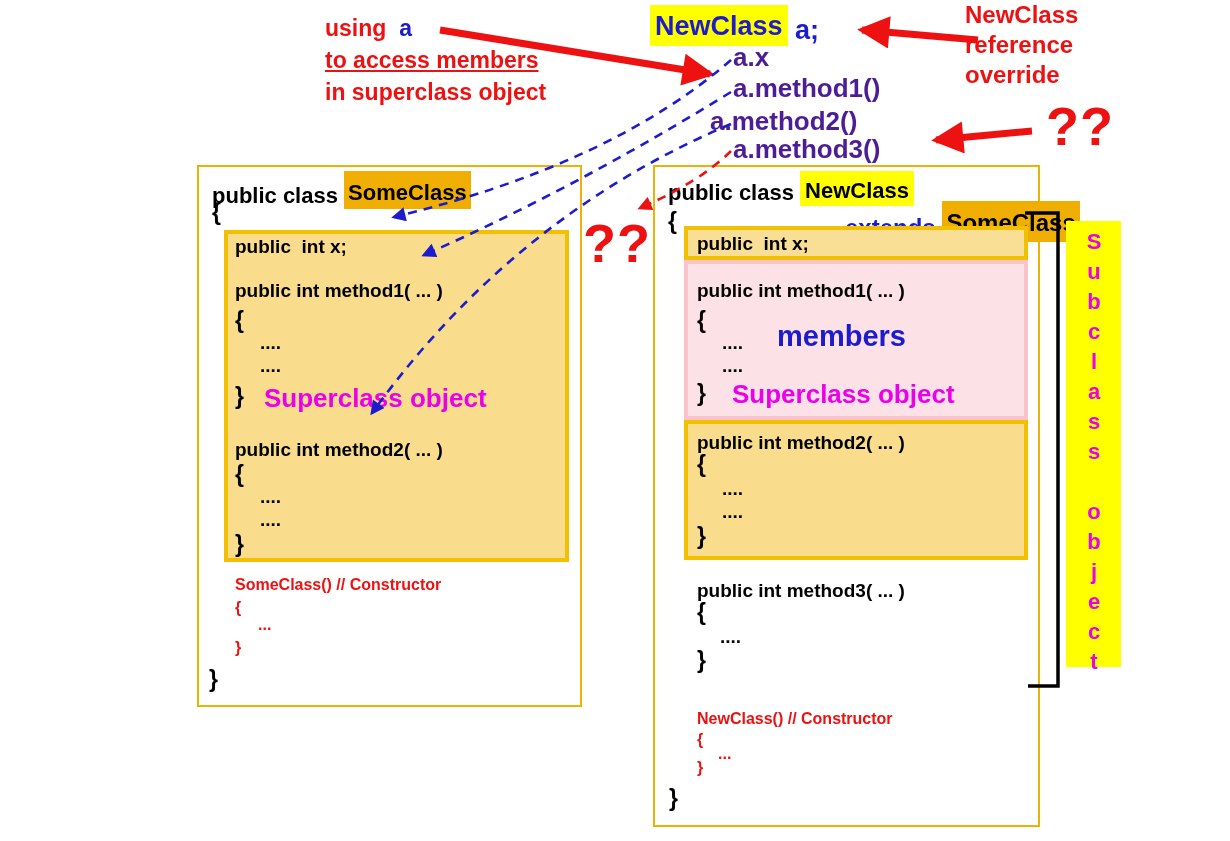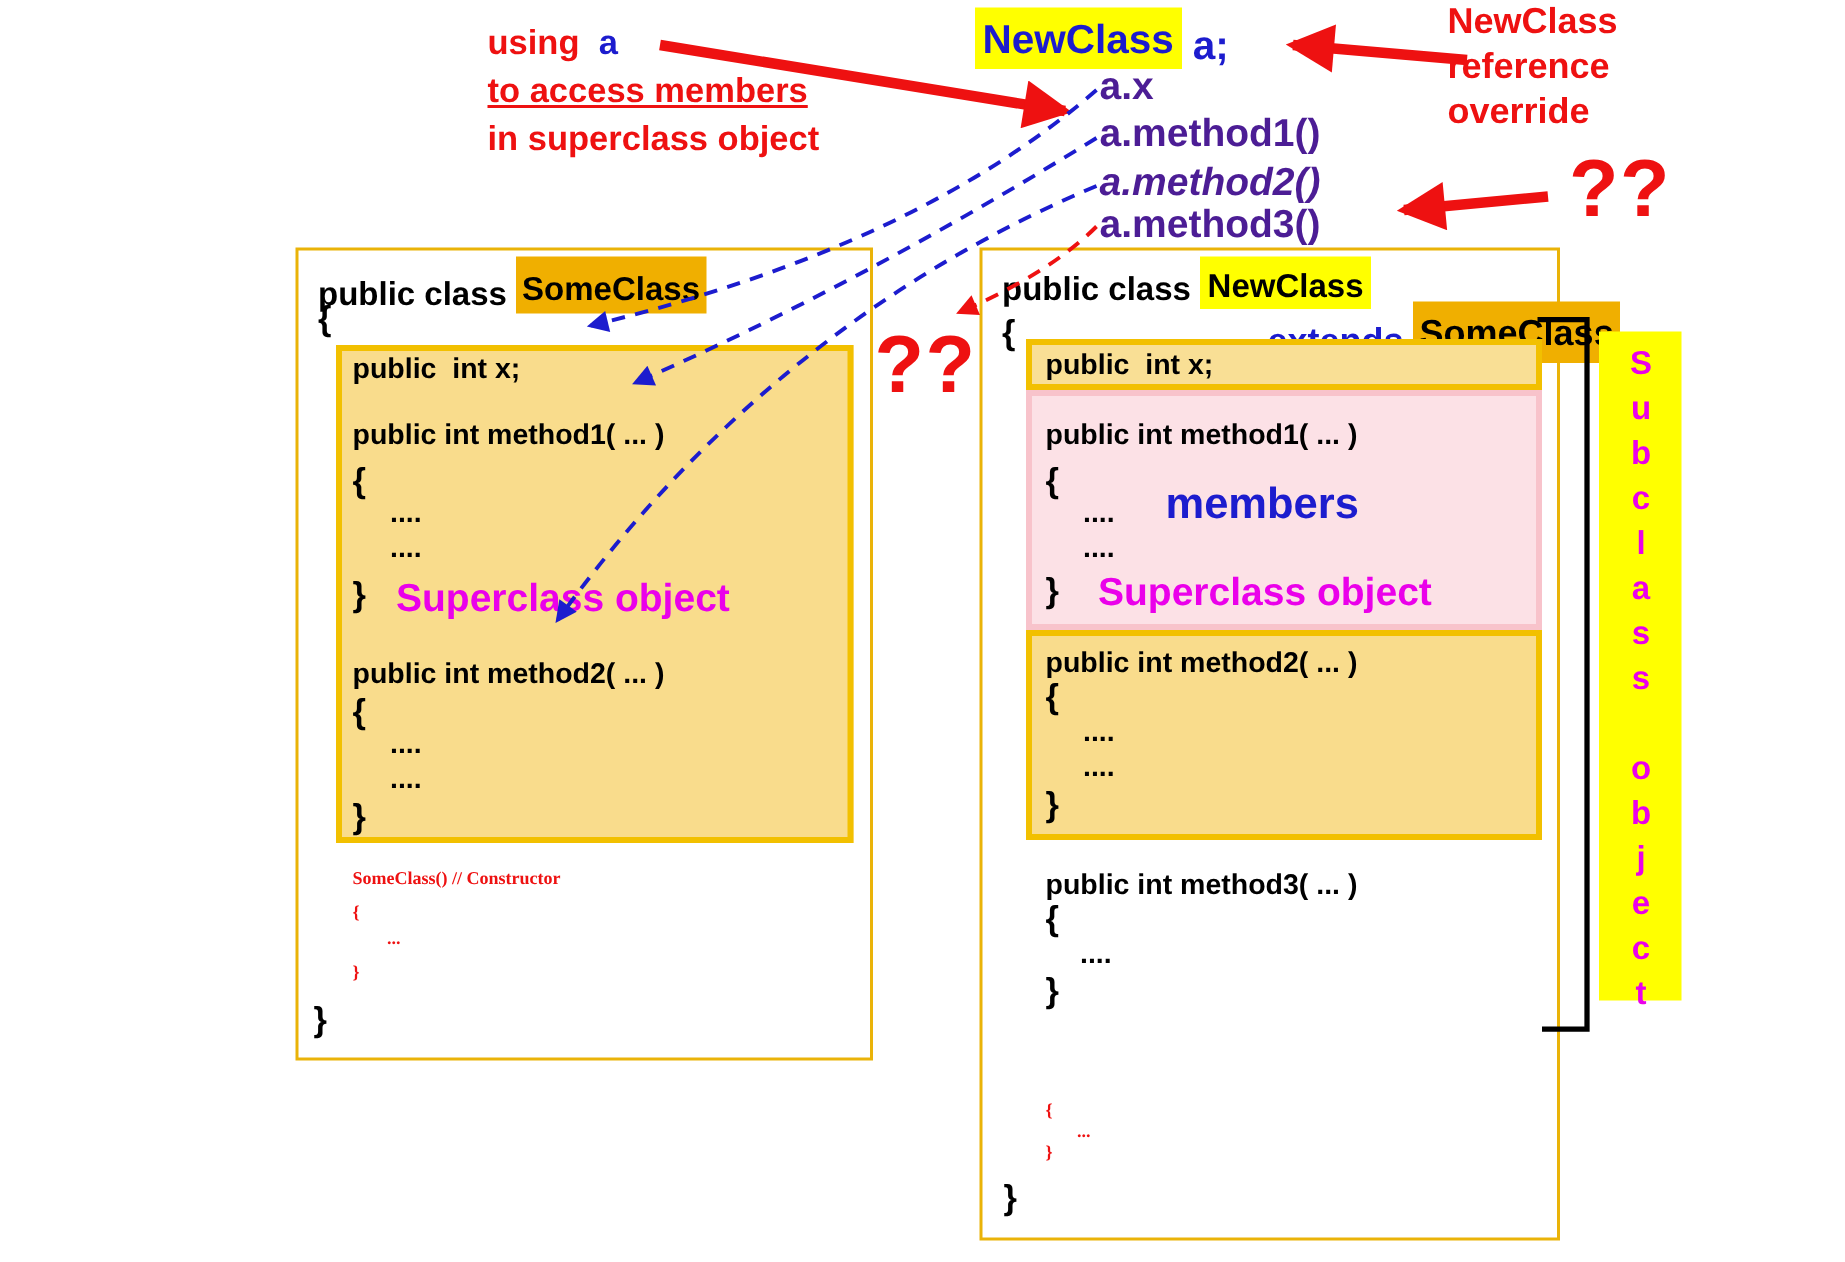--- a/index.html
+++ b/index.html
@@ -12,21 +12,21 @@
   .brace{font-size:23px;line-height:24px;}
   .classbox{position:absolute;background:#fff;border:2px solid #eab308;box-sizing:border-box;}
   .titlerow{position:absolute;display:flex;align-items:flex-end;font-size:22px;white-space:pre;}
   .hl-amber{background:#F0AF00;padding:9px 4px 3px 4px;}
   .hl-yellow{background:#FFFF00;padding:7px 5px 2px 5px;}
   .goldbox{position:absolute;background:#F9DC8C;border:4px solid #F2C000;box-sizing:border-box;}
   .xrow{position:absolute;background:#F9DF95;border:4px solid #F2C000;box-sizing:border-box;}
   .pinkblock{position:absolute;background:#FCE1E6;border:4px solid #F8C3CB;box-sizing:border-box;}
   .superlabel{position:absolute;font-size:26px;line-height:28px;color:#EA00EA;white-space:pre;}
   .overridelabel{position:absolute;font-size:29px;color:#1C1CCE;}
-  .ctor{position:absolute;font-size:12px;line-height:22px;color:#EE1111;white-space:pre;font-family:Liberation Serif, serif;}
+  .ctor{position:absolute;font-size:16px;line-height:22px;color:#EE1111;white-space:pre;}
   .note{position:absolute;font-size:23px;line-height:32px;color:#EE1111;white-space:pre;}
   .access{position:absolute;font-size:26px;line-height:31px;color:#4c1d95;white-space:pre;}
   .qq{position:absolute;font-size:54px;color:#EE1111;letter-spacing:1px;}
   .decl{position:absolute;display:flex;align-items:flex-end;font-size:27px;color:#1C1CCE;white-space:pre;}
   .vbar{position:absolute;left:1066px;top:221px;width:55px;height:446px;background:#FFFF00;
         display:flex;justify-content:center;}
   .vtext{writing-mode:vertical-rl;text-orientation:upright;font-size:22px;letter-spacing:5px;
          color:#EA00EA;padding-top:8px;white-space:pre;}
   svg.overlay{position:absolute;left:0;top:0;z-index:30;pointer-events:none;}
   .toplayer{z-index:20;}
@@ -91,20 +91,21 @@
       <div class="codeline" style="left:34px;top:77px;">....</div>
       <div class="codeline brace" style="left:9px;top:100px;">}</div>
     </div>
   </div>
 
   <div class="codeline" style="left:42px;top:413px;">public int method3( ... )</div>
   <div class="codeline brace" style="left:42px;top:433px;">{</div>
   <div class="codeline" style="left:65px;top:459px;">....</div>
   <div class="codeline brace" style="left:42px;top:481px;">}</div>
 
+  <div class="ctor" style="left:42px;top:541px;">NewClass() // Constructor</div>
   <div class="ctor brace" style="left:42px;top:562px;">{</div>
   <div class="ctor" style="left:63px;top:576px;">...</div>
   <div class="ctor brace" style="left:42px;top:590px;">}</div>
   <div class="codeline brace" style="left:14px;top:619px;">}</div>
 </div>
 
 <div class="vbar">
   <div class="vtext">Subclass object</div>
 </div>
 
@@ -112,21 +113,21 @@
   <div class="note" style="left:325px;top:12px;"><span class="red">using</span><span>  </span><span class="blue">a</span></div>
   <div class="note" style="left:325px;top:44px;text-decoration:underline;">to access members</div>
   <div class="note" style="left:325px;top:76px;">in superclass object</div>
 
   <div class="decl" style="left:650px;top:5px;">
     <span class="hl-yellow" style="padding:6px 5px 4px 5px;">NewClass</span><span> </span><span>a;</span>
   </div>
 
   <div class="access" style="left:733px;top:42px;">a.x</div>
   <div class="access" style="left:733px;top:73px;">a.method1()</div>
-  <div class="access" style="left:733px;top:106px;font-style:italic;">a.method2()</div>
+  <div class="access" style="left:710px;top:106px;">a.method2()</div>
   <div class="access red" style="left:733px;top:134px;">a.method3()</div>
 
   <div class="note" style="left:965px;top:0px;font-size:24px;line-height:30px;">NewClass</div>
   <div class="note" style="left:965px;top:30px;font-size:24px;line-height:30px;">reference</div>
   <div class="note" style="left:965px;top:60px;font-size:24px;line-height:30px;">override</div>
 
   <div class="qq" style="left:1046px;top:95px;">??</div>
   <div class="qq" style="left:583px;top:212px;">??</div>
 </div>
 

